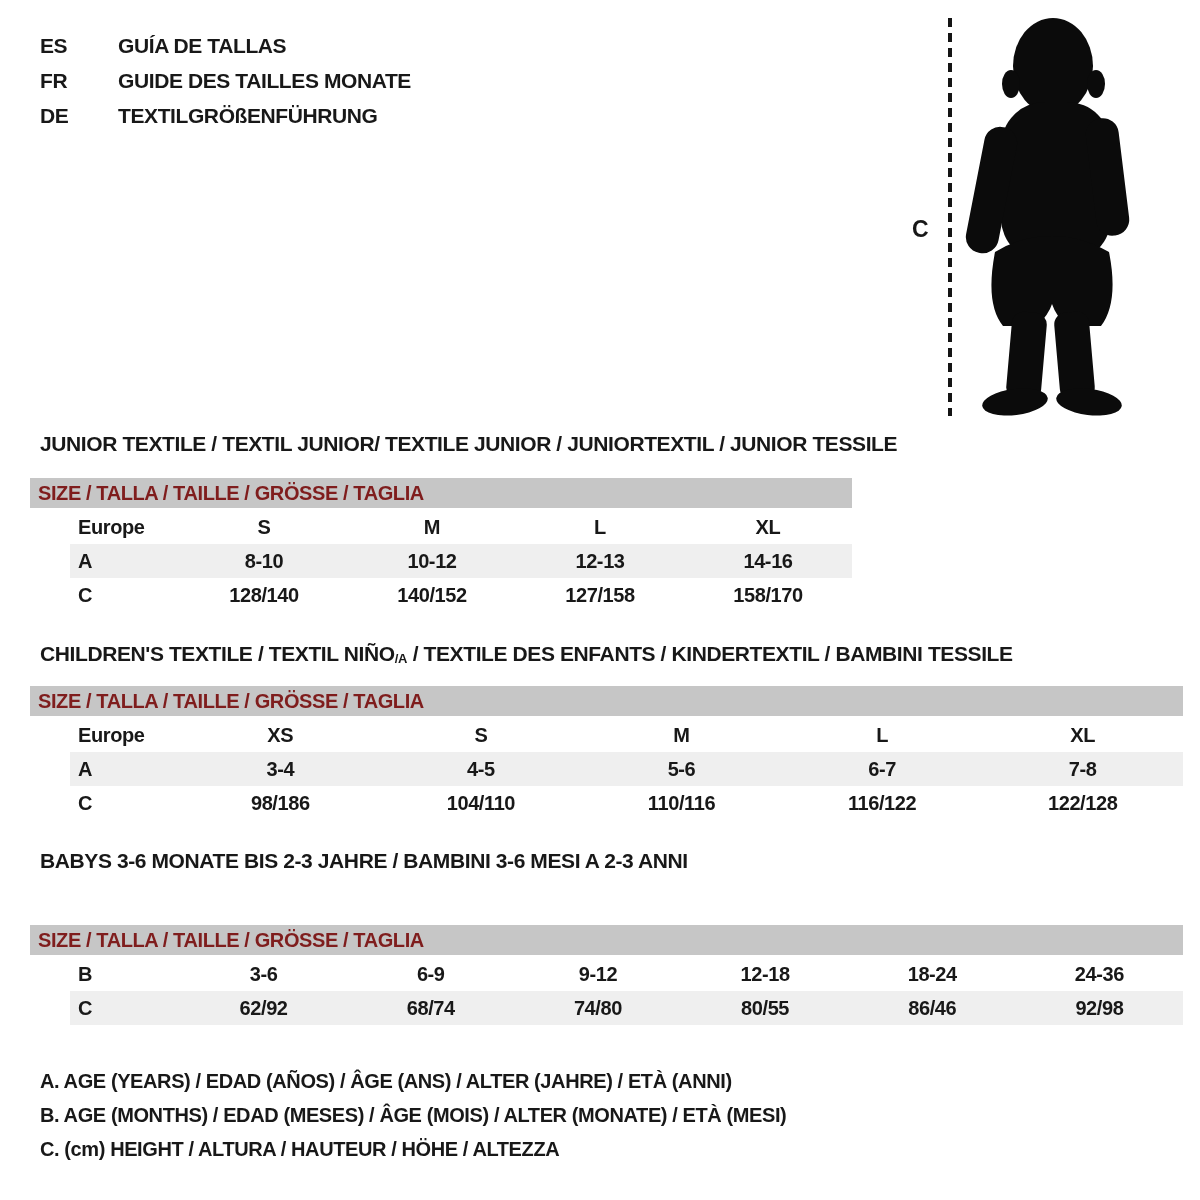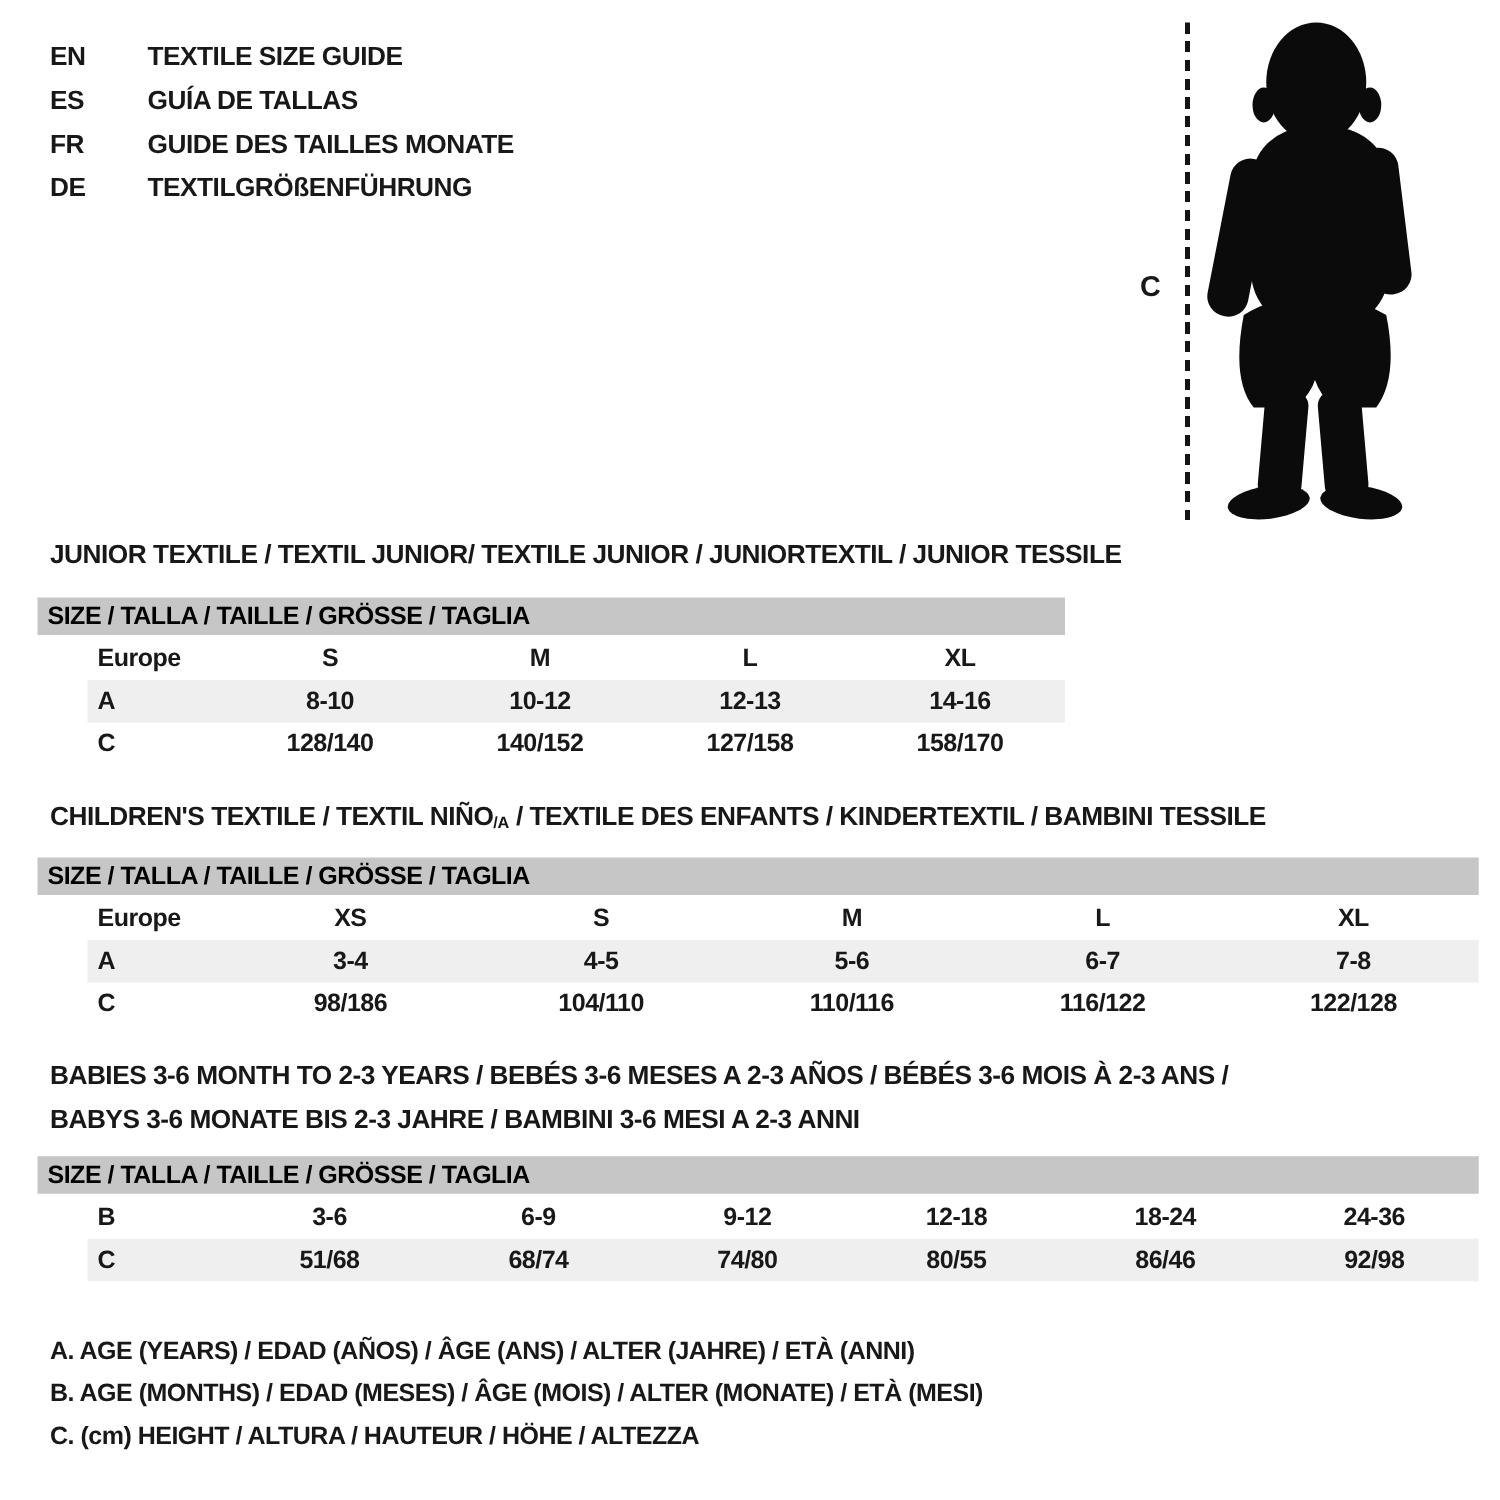--- a/index.html
+++ b/index.html
@@ -30,42 +30,38 @@
   .title-children{top:642px;}
   .title-babies{top:843px;line-height:35px;}
   .subsmall{font-size:13px;position:relative;top:2px;letter-spacing:-0.2px;}
 
   
   .size-table{left:30px;font-size:20px;}
   .table-junior{top:478px;width:822px;}
   .table-children{top:686px;width:1153px;}
   .table-babies{top:925px;width:1153px;}
   .thead{
-    background:#c6c6c6;color:#000000;height:30px;line-height:30px;
+    background:#c6c6c6;color:#7f1d1d;height:30px;line-height:30px;
     padding-left:8px;margin-bottom:2px;font-size:20px;
   }
   .trow{display:grid;height:34px;align-items:center;margin-left:40px;}
   .table-junior .trow{grid-template-columns:110px repeat(4,1fr);}
   .table-children .trow{grid-template-columns:110px repeat(5,1fr);}
   .table-babies .trow{grid-template-columns:110px repeat(6,1fr);}
   .trow.alt{background:#efefef;}
   .rlabel{padding-left:8px;}
   .cell{text-align:center;}
 
   
   .legend{left:40px;top:1064px;font-size:20px;line-height:34px;}
 </style>
 </head>
 <body>
 
 <div class="abs lang-block">
-  <div class="lang-row">
-    <span class="lang-code">EN</span>
-    <span class="lang-title">TEXTILE SIZE GUIDE</span>
-  </div>
   <div class="lang-row">
     <span class="lang-code">ES</span>
     <span class="lang-title">GUÍA DE TALLAS</span>
   </div>
   <div class="lang-row">
     <span class="lang-code">FR</span>
     <span class="lang-title">GUIDE DES TAILLES MONATE</span>
   </div>
   <div class="lang-row">
     <span class="lang-code">DE</span>
@@ -142,37 +138,36 @@
     <span class="rlabel">C</span>
     <span class="cell">98/186</span>
     <span class="cell">104/110</span>
     <span class="cell">110/116</span>
     <span class="cell">116/122</span>
     <span class="cell">122/128</span>
   </div>
 </div>
 
 <div class="abs section-title title-babies">
-  <div>BABIES 3-6 MONTH TO 2-3 YEARS / BEBÉS 3-6 MESES A 2-3 AÑOS / BÉBÉS 3-6 MOIS À 2-3 ANS /</div>
   <div>BABYS 3-6 MONATE BIS 2-3 JAHRE / BAMBINI 3-6 MESI A 2-3 ANNI</div>
 </div>
 <div class="abs size-table table-babies">
   <div class="thead">SIZE / TALLA / TAILLE / GRÖSSE / TAGLIA</div>
   <div class="trow">
     <span class="rlabel">B</span>
     <span class="cell">3-6</span>
     <span class="cell">6-9</span>
     <span class="cell">9-12</span>
     <span class="cell">12-18</span>
     <span class="cell">18-24</span>
     <span class="cell">24-36</span>
   </div>
   <div class="trow alt">
     <span class="rlabel">C</span>
-    <span class="cell">51/68</span>
+    <span class="cell">62/92</span>
     <span class="cell">68/74</span>
     <span class="cell">74/80</span>
     <span class="cell">80/55</span>
     <span class="cell">86/46</span>
     <span class="cell">92/98</span>
   </div>
 </div>
 
 <div class="abs legend">
   <div>A. AGE (YEARS) / EDAD (AÑOS) / ÂGE (ANS) / ALTER (JAHRE) / ETÀ (ANNI)</div>

